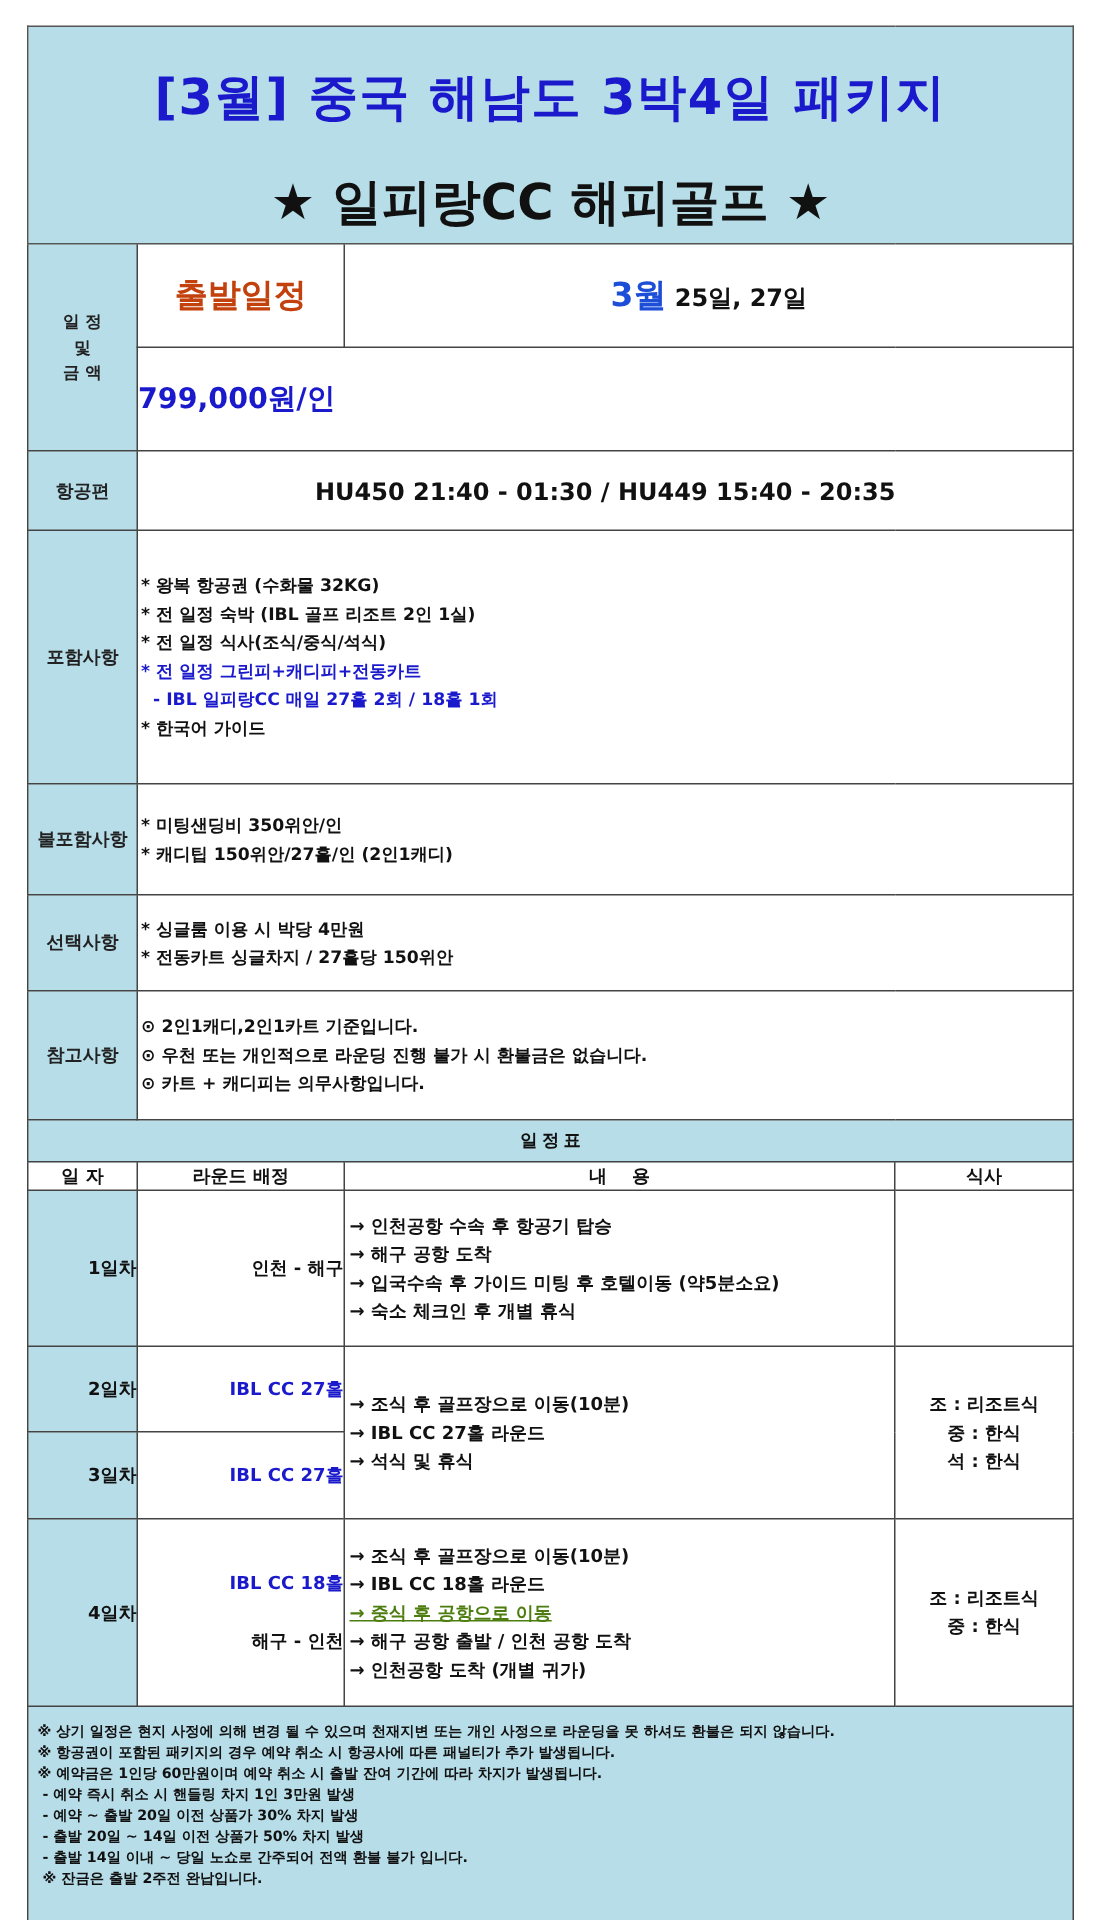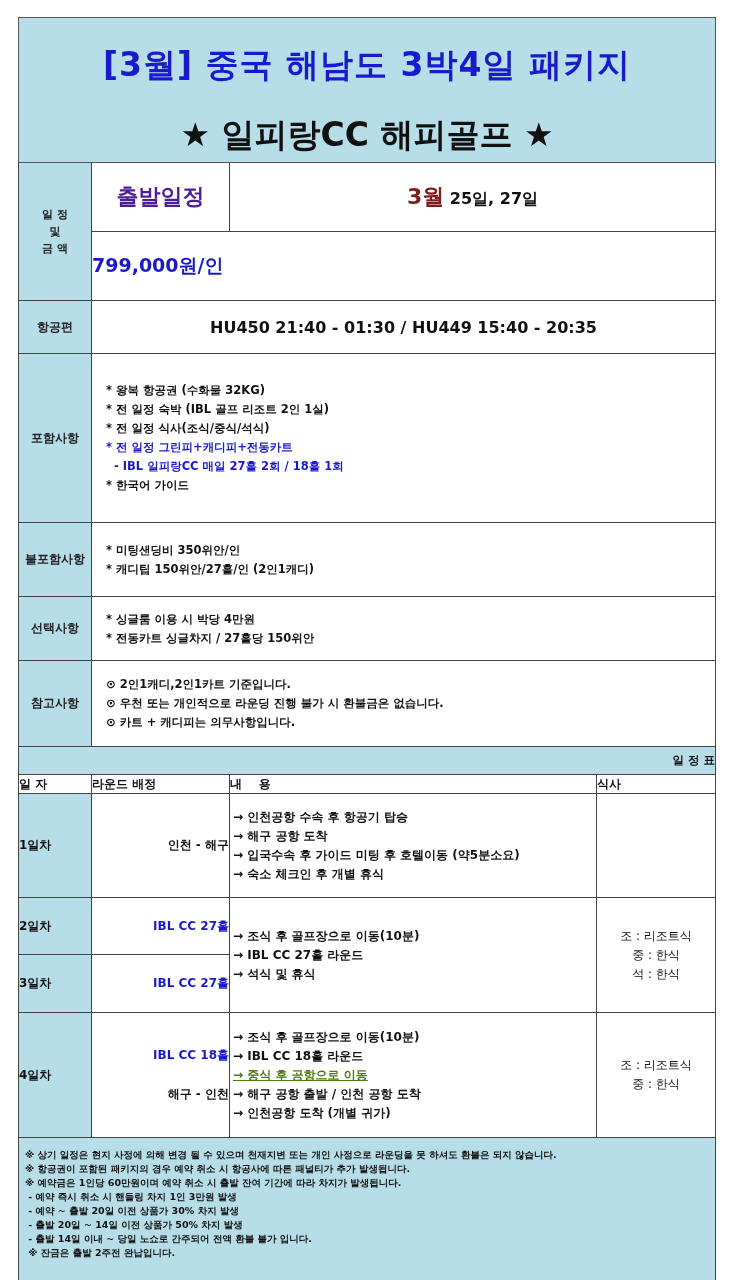--- a/index.html
+++ b/index.html
@@ -7,36 +7,36 @@
   .sheet { position:absolute; left:18px; top:17px; width:697px; }
   table { border-collapse:collapse; width:697px; table-layout:fixed; }
   td { border:1px solid #444; padding:0; vertical-align:middle; }
   .blue { background:#b7dde8; }
   .white { background:#ffffff; }
   .title-cell { height:144px; text-align:center; border:1px solid #555; }
   .title1 { font-size:33px; font-weight:bold; color:#1a1acc; letter-spacing:1px; line-height:40px; padding-top:20px; }
   .title2 { font-size:33px; font-weight:bold; color:#111; line-height:40px; margin-top:30px; }
   .label { text-align:center; font-size:12px; font-weight:bold; color:#222; }
   .label-stack { line-height:17px; font-size:11px; }
-  .depart-label { text-align:center; font-size:22px; font-weight:bold; color:#4c1d95; }
+  .depart-label { text-align:center; font-size:22px; font-weight:bold; color:#c2410c; }
   .depart-val { text-align:center; }
-  .depart-month { font-size:22px; font-weight:bold; color:#7f1d1d; }
+  .depart-month { font-size:22px; font-weight:bold; color:#1d4ed8; }
   .depart-days { font-size:16px; font-weight:bold; color:#111; }
   .price { text-align:left; font-size:19px; font-weight:bold; color:#1a1acc; }
   .flight { text-align:center; font-size:16px; font-weight:bold; color:#111;border-radius:12px; }
-  .list { font-size:11.5px; font-weight:bold; line-height:19px; padding-left:14px; }
+  .list { font-size:11.5px; font-weight:bold; line-height:19px; padding-left:2px; }
   .list .hl { color:#1a1acc; }
-  .section-head { text-align:right; font-size:11.5px; font-weight:bold; height:27px; }
-  .col-head { font-size:12px; font-weight:bold; height:18px; background:#fff; }
-  .day { text-align:left; font-size:12px; font-weight:bold; }
+  .section-head { text-align:center; font-size:11.5px; font-weight:bold; height:27px;font-family:Liberation Serif, serif; }
+  .col-head { text-align:center; font-size:12px; font-weight:bold; height:18px; background:#fff; }
+  .day { text-align:right; font-size:12px; font-weight:bold; }
   .round { text-align:right; font-size:12px; font-weight:bold; }
   .round.blue-text { color:#1a1acc; }
   .content { font-size:12px; font-weight:bold; line-height:19px; padding-left:3px; }
   .content .ul { color:#4d7c0f; text-decoration:underline; }
-  .meal { text-align:center; font-size:12px; font-weight:normal; line-height:19px; }
+  .meal { text-align:center; font-size:12px; font-weight:bold; line-height:19px; }
   .notes { font-size:9.5px; font-weight:bold; line-height:14px; padding:10px 6px 28px 6px; }
   .notes div { white-space:nowrap; }
 </style>
 </head>
 <body>
 
 <div class="sheet">
 <table>
   <colgroup>
     <col style="width:73px">

